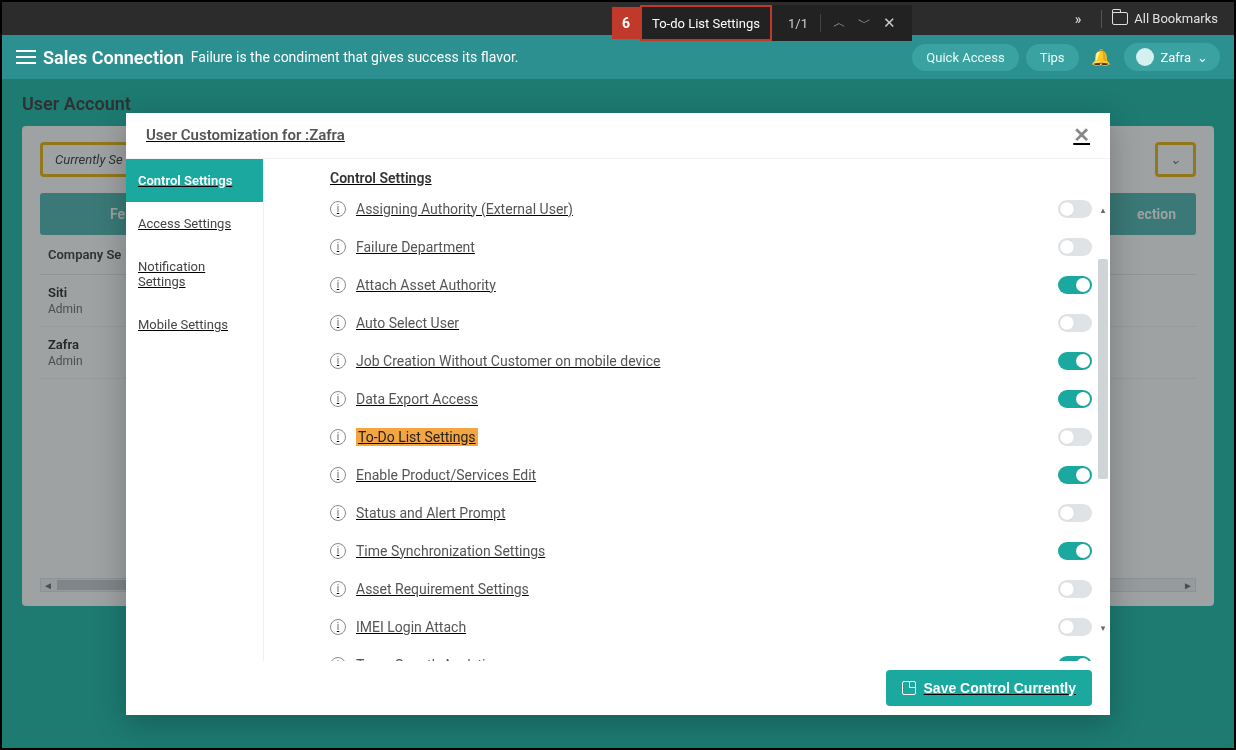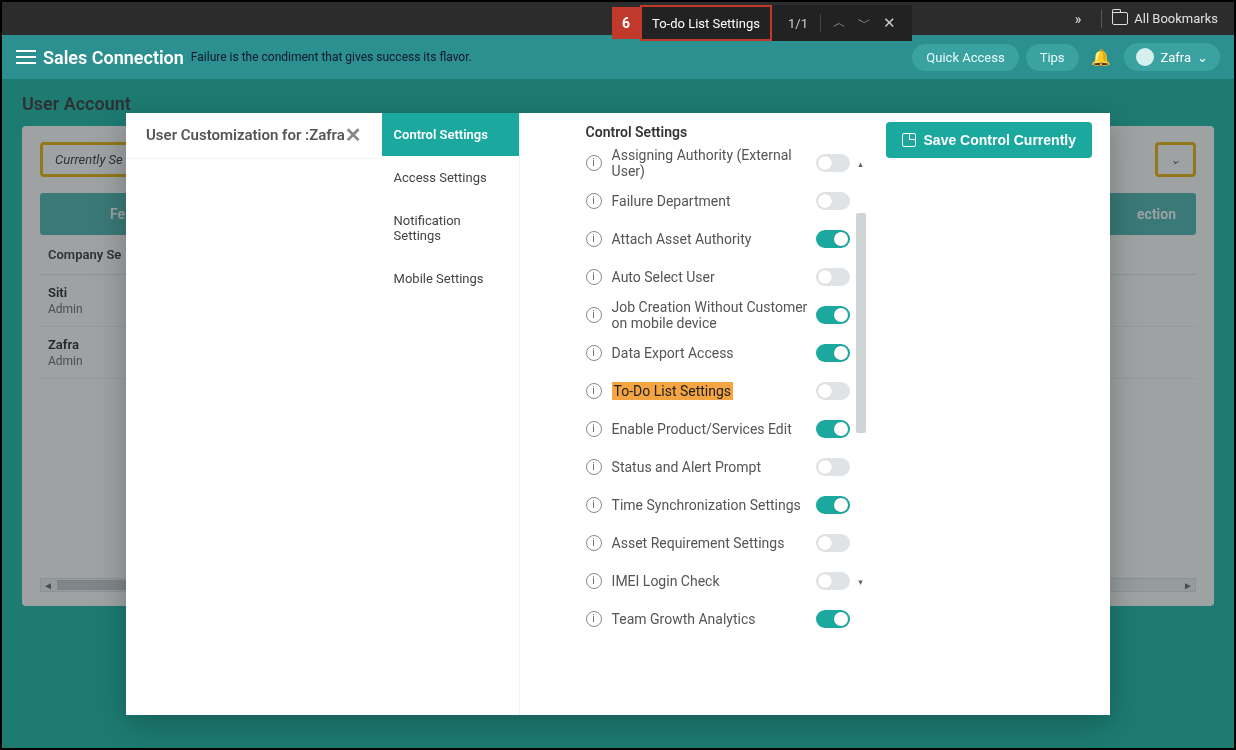--- a/index.html
+++ b/index.html
@@ -21,21 +21,21 @@
   .find-controls { background: #222; color: #ddd; display: flex; align-items: center; gap: 12px; padding: 0 16px; height: 36px; font-size: 13px; }
   .find-controls .count { color: #ccc; }
   .find-controls .nav-btn { cursor: pointer; color: #aaa; }
   .find-controls .close-btn { cursor: pointer; color: #ccc; font-size: 15px; }
 
   
   .app-header { height: 44px; background: #2c9090; display: flex; align-items: center; color: #fff; padding: 0 14px; gap: 7px; }
   .app-header .hamburger { width: 20px; height: 14px; display: flex; flex-direction: column; justify-content: space-between; cursor: pointer; }
   .app-header .hamburger span { height: 2px; background: #fff; }
   .app-header .brand { font-size: 18px; font-weight: 600; }
-  .app-header .tagline { font-size: 12px; color: #0f172a; }
+  .app-header .tagline { font-size: 14px; color: #ffffff; }
   .app-header .spacer { flex: 1; }
   .app-header .pill { background: #3aa3a1; color: #eafdfc; padding: 6px 14px; border-radius: 16px; font-size: 13px; cursor: pointer; }
   .app-header .bell { font-size: 16px; margin: 0 6px; cursor: pointer; color: #eafdfc; }
   .app-header .user-chip { background: #3aa3a1; border-radius: 18px; padding: 5px 12px; display:flex; align-items:center; gap:6px; font-size:13px; cursor:pointer; }
   .avatar { width:18px; height:18px; background:#d6f0ef; border-radius:50%; display:inline-block; }
 
   
   .page { position: relative; height: calc(100% - 33px - 44px); background: #14b8a6; padding: 14px 20px; }
   .page-title { font-size: 18px; color: #333; font-weight: 600; }
   .card { background: #fff; margin-top: 12px; padding: 16px 18px; border-radius: 4px; height: 480px; position:relative; }
@@ -49,21 +49,21 @@
   .grid-row { display:flex; border-bottom:1px solid #eef1f3; padding:10px 8px; font-size:13px; }
   .grid-row .name { font-weight:600; color:#222; }
   .grid-row .role { color:#666; font-size:12px; margin-top:2px; }
   .hscroll { position:absolute; bottom:14px; left:18px; right:18px; height:14px; background:#f0f3f4; border:1px solid #e0e4e6; display:flex; align-items:center; }
   .hscroll .thumb { width:70px; height:10px; background:#c6cbcf; margin-left:2px; }
   .hscroll .arrow { width:14px; text-align:center; color:#666; font-size:10px; }
   .hscroll .track { flex:1; }
 
   
   .overlay { position:absolute; inset:0; background: rgba(40,48,50,0.45); display:flex; align-items:center; justify-content:center; }
-  .modal { width: 984px; height: 602px; background:#fff; display:flex; flex-direction:row; box-shadow:0 8px 30px rgba(0,0,0,0.25); }
+  .modal { width: 984px; height: 602px; background:#fff; display:flex; flex-direction:column; box-shadow:0 8px 30px rgba(0,0,0,0.25);text-decoration:underline; }
   .modal-head { height:46px; display:flex; align-items:center; padding:0 20px; color:#555; font-size:15px; font-weight:600; border-bottom:1px solid #f2f2f2; }
   .modal-head .close { margin-left:auto; color:#888; font-size:20px; cursor:pointer; }
   .modal-body { flex:1; display:flex; overflow:hidden;gap:48px; }
   .side-tabs { width:138px; border-right:1px solid #eef1f2; }
   .side-tab { padding:14px 12px; font-size:13px; color:#444; cursor:pointer; }
   .side-tab.active { background:#1aa89f; color:#fff; font-weight:600; }
   .settings-panel { flex:1; display:flex; flex-direction:column; overflow:hidden; }
   .panel-title { padding:11px 18px 4px; font-size:14px; font-weight:600; color:#333; }
   .settings-scroll { flex:1; overflow-y:auto; padding:0 6px 8px 18px; position:relative; }
   .setting-row { display:flex; align-items:center; height:38px; color:#555; font-size:14px; }
@@ -246,21 +246,21 @@
                 <span class="label">Time Synchronization Settings</span>
                 <span class="toggle on"></span>
               </div>
               <div class="setting-row">
                 <span class="info">i</span>
                 <span class="label">Asset Requirement Settings</span>
                 <span class="toggle"></span>
               </div>
               <div class="setting-row">
                 <span class="info">i</span>
-                <span class="label">IMEI Login Check</span>
+                <span class="label">IMEI Login Attach</span>
                 <span class="toggle"></span>
               </div>
               <div class="setting-row">
                 <span class="info">i</span>
                 <span class="label">Team Growth Analytics</span>
                 <span class="toggle on"></span>
               </div>
             </div>
           <div class="fake-scrollbar">
             <span class="arrow up">▴</span>

